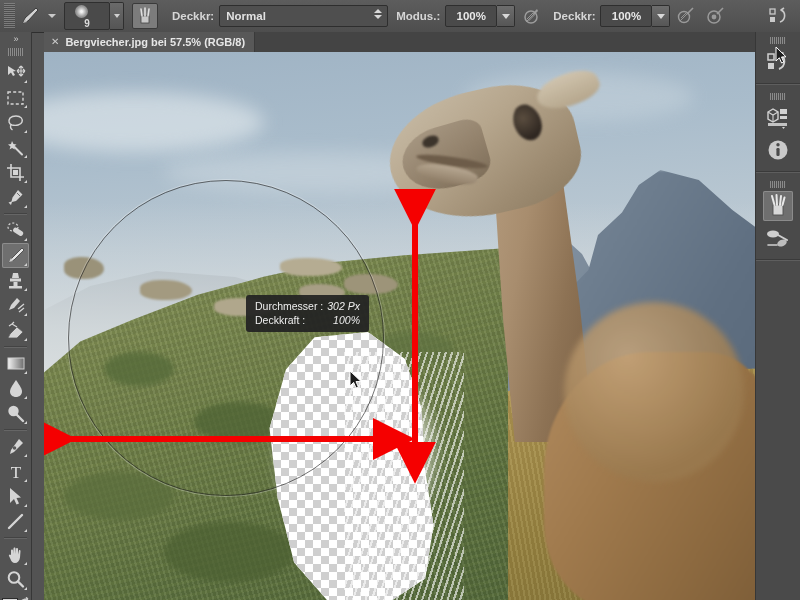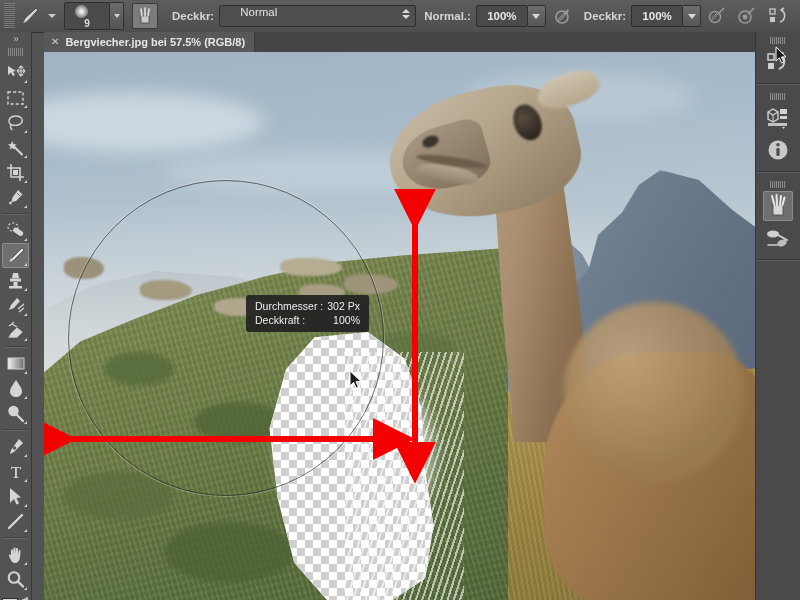--- a/index.html
+++ b/index.html
@@ -27,22 +27,22 @@
       font-size:10px;color:#dcdcdc;font-weight:bold;}
   .spin{width:13px;height:26px;background:linear-gradient(#6a6a6a,#555);
       border:1px solid #2f2f2f;border-left:none;border-radius:0 2px 2px 0;
       display:flex;align-items:center;justify-content:center;}
   .spin i{width:0;height:0;border-left:3px solid transparent;border-right:3px solid transparent;
       border-top:4px solid #d0d0d0;display:block;}
   .airbrush-panel{width:24px;height:24px;margin:0 6px 0 8px;background:#7c7c7c;
       border:1px solid #3a3a3a;border-radius:2px;display:flex;align-items:center;justify-content:center;}
   .lbl{color:#d6d6d6;font-size:11.5px;font-weight:bold;margin:0 5px 0 8px;white-space:nowrap;}
   .select{height:20px;min-width:155px;background:#4f4f4f;border:1px solid #2e2e2e;
-      border-radius:2px;color:#e2e2e2;font-size:11.5px;font-weight:normal;
-      display:flex;align-items:flex-start;padding:0 20px;position:relative;}
+      border-radius:2px;color:#e2e2e2;font-size:11.5px;font-weight:bold;
+      display:flex;align-items:center;padding:0 6px;position:relative;}
   .select .updown{position:absolute;right:5px;top:3px;display:flex;flex-direction:column;gap:2px;}
   .select .updown i{width:0;height:0;border-left:4px solid transparent;border-right:4px solid transparent;display:block;}
   .select .updown i.u{border-bottom:4px solid #d8d8d8;}
   .select .updown i.d{border-top:4px solid #d8d8d8;}
   .numfield{height:20px;background:#4a4a4a;border:1px solid #2e2e2e;border-radius:2px;
       color:#e8e8e8;font-size:11.5px;font-weight:bold;display:flex;align-items:center;
       justify-content:center;padding:0 6px;min-width:38px;}
   .dropbtn{width:17px;height:20px;background:linear-gradient(#6d6d6d,#565656);
       border:1px solid #2e2e2e;border-left:none;border-radius:0 2px 2px 0;
       display:flex;align-items:center;justify-content:center;}
@@ -169,21 +169,21 @@
   
   .brushcircle{position:absolute;left:24px;top:128px;width:314px;height:314px;
       border:1px solid rgba(30,30,30,.62);border-radius:50%;
       box-shadow:0 0 0 1px rgba(255,255,255,.28);}
 
   
   .tooltip{position:absolute;left:202px;top:243px;background:rgba(34,34,34,.93);
       border-radius:3px;padding:4px 9px 5px 9px;color:#eee;font-size:10.5px;
       line-height:14px;white-space:nowrap;}
   .tt-row{display:flex;justify-content:space-between;gap:4px;}
-  .tt-val{font-variant-numeric:tabular-nums;}
+  .tt-val{font-variant-numeric:tabular-nums;font-style:italic;}
 
   
   .anno{position:absolute;color:#f50000;font-weight:bold;font-size:19px;
       white-space:nowrap;text-shadow:0 0 1px rgba(255,0,0,.5);}
   .arrowsvg{position:absolute;left:0;top:0;width:712px;height:548px;pointer-events:none;}
 
   
   .canvas-cursor{position:absolute;left:305px;top:318px;width:14px;height:20px;}
 
   
@@ -234,21 +234,21 @@
 
     <span class="lbl">Deckkr:</span>
     <div class="select">
       <span>Normal</span>
       <span class="updown">
           <i class="u"></i>
           <i class="d"></i>
         </span>
     </div>
 
-    <span class="lbl">Normal.:</span>
+    <span class="lbl">Modus.:</span>
     <div style="display:flex">
       <div class="numfield">100%</div>
       <div class="dropbtn">
           <i></i>
         </div>
     </div>
     <div class="iconbtn">
       <svg width="20" height="20" viewBox="0 0 20 20">
         <circle cx="11" cy="11" r="6" fill="none" stroke="#9d9d9d" stroke-width="1.5"></circle>
         <path d="M6 16 L16 6 M7 13 L13 7 M8.5 15 L15 8.5" stroke="#9d9d9d" stroke-width=".9"></path>

